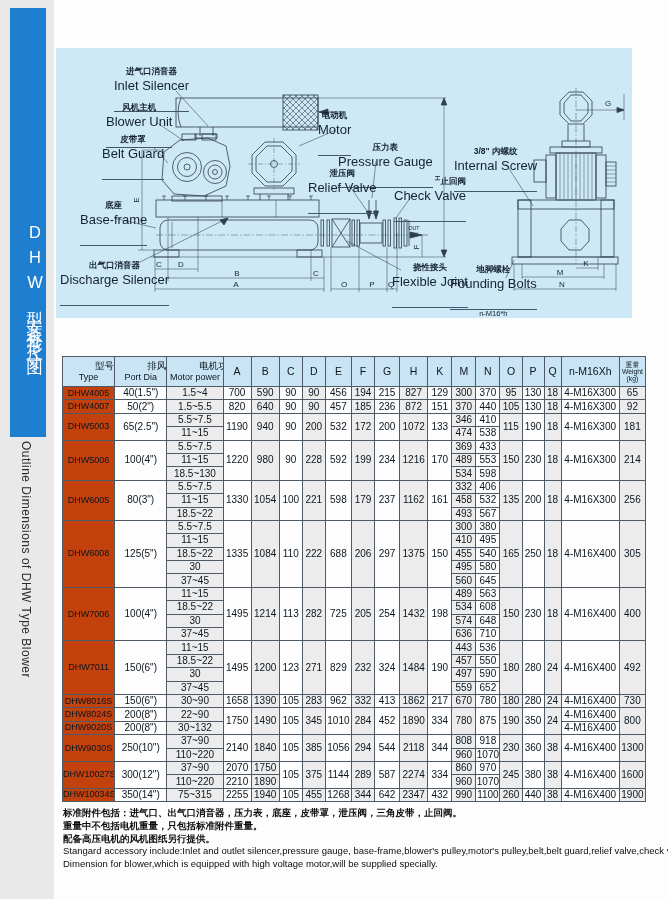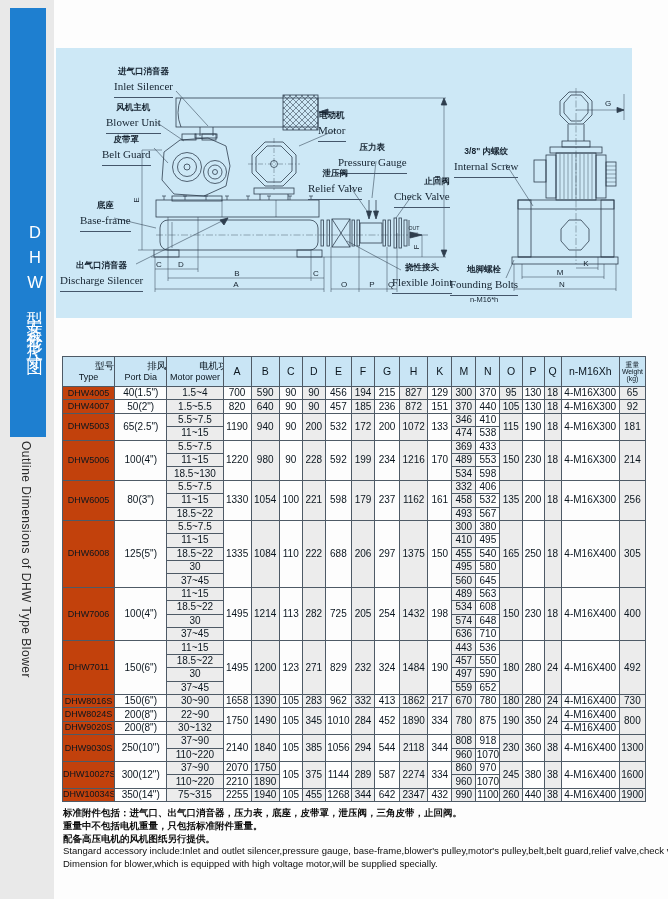--- a/index.html
+++ b/index.html
@@ -19,21 +19,21 @@
   .side-en{
     position:absolute;left:19px;top:441px;height:420px;
     writing-mode:vertical-rl;
     color:#2a2a2a;font-size:12px;letter-spacing:0.5px;
   }
   
   .panel{position:absolute;left:56px;top:48px;width:576px;height:270px;background:#cde8f6;}
   .panel svg{position:absolute;left:0;top:0;}
   .dlabel{position:absolute;text-align:center;line-height:1.18;color:#152330;}
   .dlabel .zh{display:block;font-size:8.5px;font-weight:bold;white-space:nowrap;}
-  .dlabel .en{display:inline-block;font-size:11px;white-space:nowrap;border-bottom:1px solid #44566a;padding-bottom:4px;font-family:Liberation Serif, serif;}
+  .dlabel .en{display:inline-block;font-size:13px;white-space:nowrap;border-bottom:1px solid #44566a;padding-bottom:18px;}
   .dlabel .sub{display:block;font-size:7.5px;white-space:nowrap;}
   
   .sheet-head{position:absolute;left:62px;top:331px;width:584px;display:flex;justify-content:space-between;align-items:baseline;margin-top:28px;}
   .sheet-title{font-size:14.5px;font-weight:bold;color:#000;}
   .sheet-unit{font-size:11px;font-weight:bold;color:#8b5cf6;}
   
   .tbl-wrap{position:absolute;left:62px;top:356px;}
   table{border-collapse:collapse;table-layout:fixed;width:584px;}
   td,th{border:1px solid #4e5a66;text-align:center;padding:0;overflow:hidden;white-space:nowrap;}
   th{background:#c9e5f5;font-weight:normal;font-size:10.5px;height:29px;line-height:1.15;color:#0b161f;}

